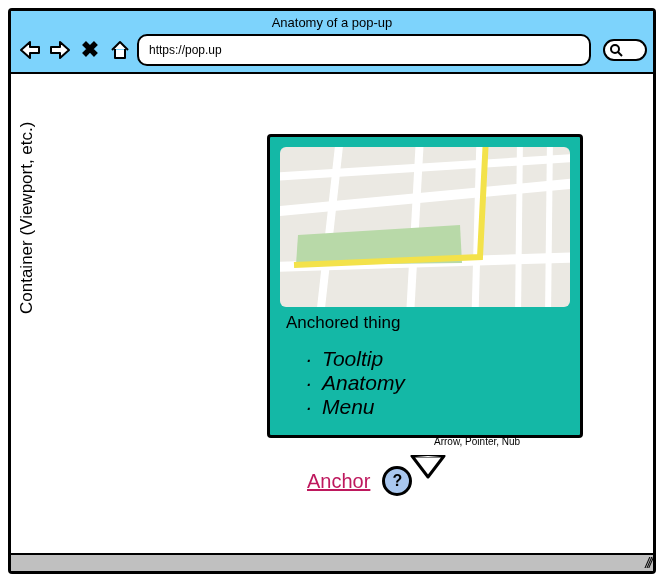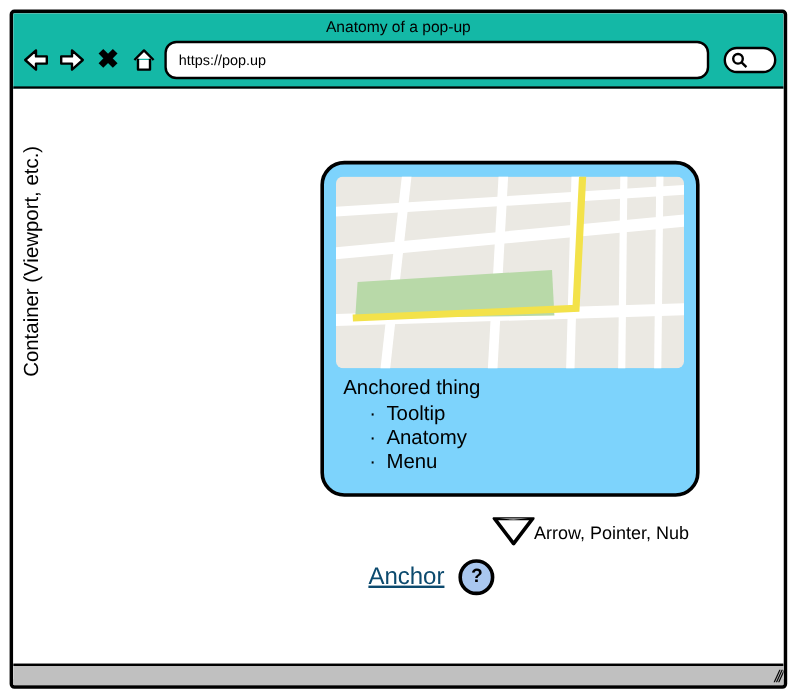--- a/index.html
+++ b/index.html
@@ -14,21 +14,21 @@
   .browser {
     width: 648px;
     height: 566px;
     border: 3px solid #000;
     border-radius: 4px;
     background: #fff;
     position: relative;
     overflow: hidden;
   }
   .chrome-top {
-    background: #14b8a6;
+    background: #7dd3fc;
     border-bottom: 2px solid #000;
     padding: 2px 6px 6px 6px;
   }
   .title-bar {
     text-align: center;
     font-size: 13px;
     padding: 2px 0 4px 0;
   }
   .toolbar {
     display: flex;
@@ -81,68 +81,69 @@
     transform-origin: left top;
     font-size: 17px;
     white-space: nowrap;
   }
   .popup {
     position: absolute;
     left: 256px;
     top: 60px;
     width: 316px;
     border: 3px solid #000;
-    border-radius: 20px;
-    background: #7dd3fc;
+    border-radius: 4px;
+    background: #14b8a6;
     padding: 10px;
   }
   .map {
     width: 100%;
     height: 160px;
     border-radius: 6px;
     overflow: hidden;
   }
   .popup-body {
     padding: 6px 6px 4px 6px;
   }
   .popup-title {
     font-size: 17px;
   }
   .popup-list {
-    margin: 2px 0 2px 0;
+    margin: 14px 0 2px 0;
     padding-left: 32px;
-    font-size: 17px;
+    font-size: 21px;
+    font-style: italic;
   }
   .popup-list li {
     list-style-type: "· ";
     padding-left: 4px;
   }
   .nub {
     position: absolute;
     left: 140px;
     bottom: -20px;
     width: 0; height: 0;
   }
   .nub svg { display:block; }
   .nub-label {
     position: absolute;
-    left: 434px;
+    left: 423px;
     top: 362px;
-    font-size: 15px;
+    font-size: 10px;
   }
   .anchor-row {
     position: absolute;
     left: 296px;
     top: 392px;
     display: flex;
     align-items: center;
     gap: 12px;
   }
   .anchor-link {
-    color: #0c4a6e;
+    color: #be185d;
     font-size: 20px;
     text-decoration: underline;
     cursor: pointer;
   }
   .help-badge {
     width: 30px;
     height: 30px;
     border: 3px solid #000;
     border-radius: 50%;
     background: #a9c7ef;

